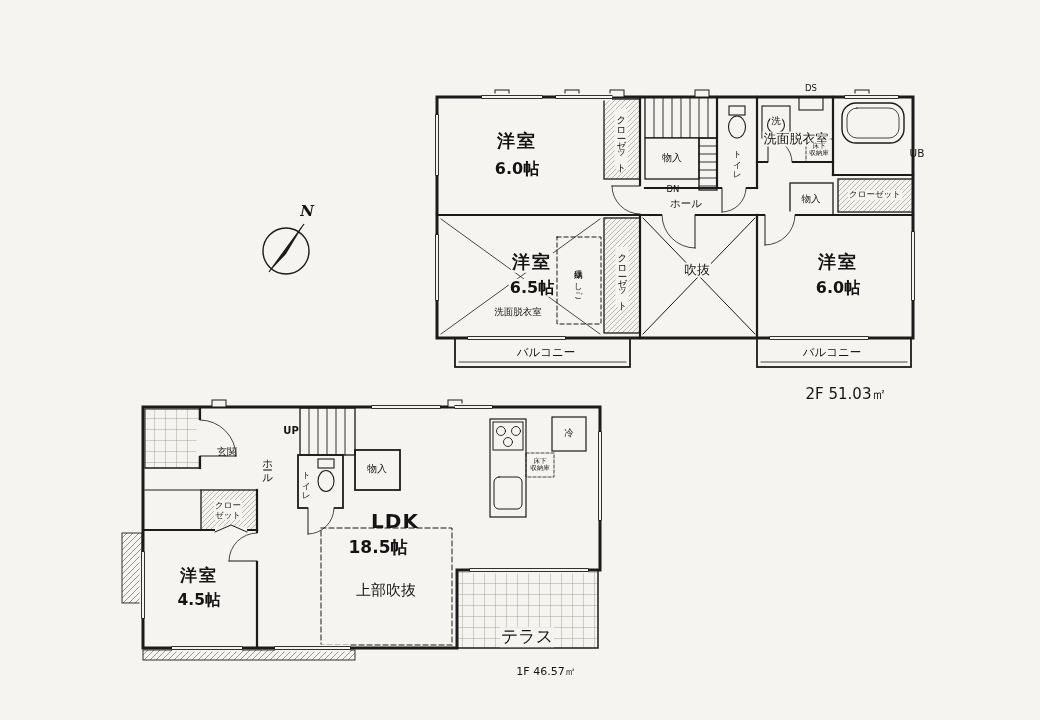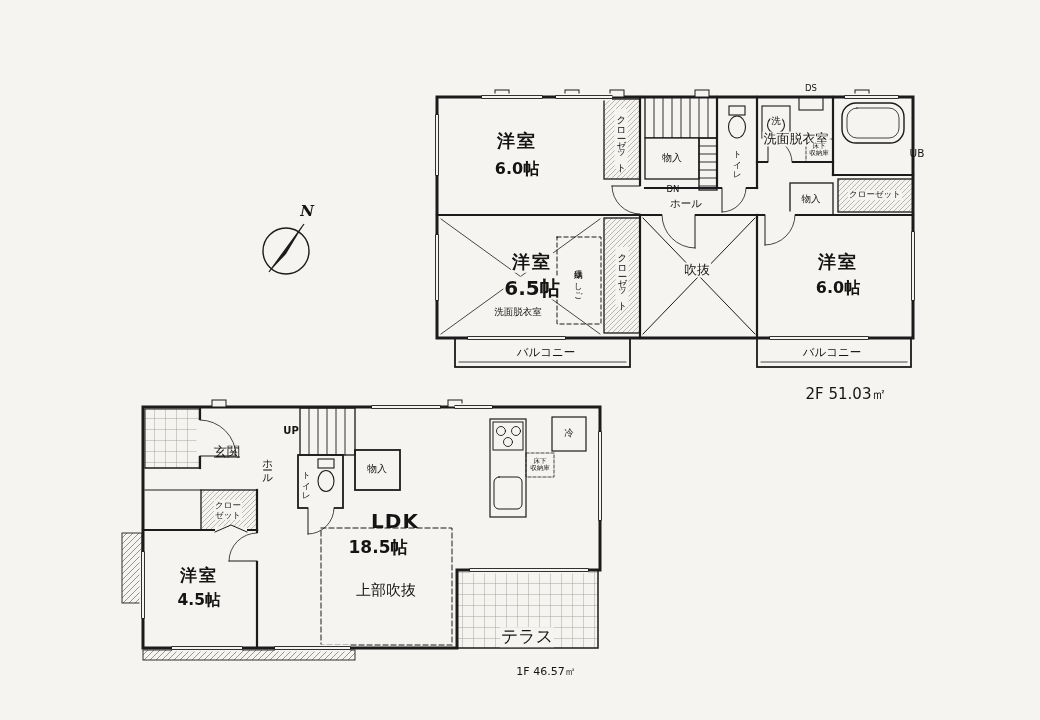--- a/index.html
+++ b/index.html
@@ -220,32 +220,32 @@
 <div class="lbl bg" style="left:796px;top:139px;font-size:13px;">洗面脱衣室</div>
 <div class="lbl" style="left:811px;top:89px;font-size:8.5px;">DS</div>
 <div class="lbl bg" style="left:819px;top:150px;font-size:6.5px;line-height:1.1;">床下
 収納庫</div>
 <div class="lbl" style="left:869px;top:153px;font-size:10.5px;margin-left:48px;">UB</div>
 <div class="lbl bg" style="left:811px;top:199px;font-size:9.5px;">物入</div>
 <div class="lbl bg" style="left:875px;top:195px;font-size:8.5px;">クローゼット</div>
 <div class="lbl" style="left:673px;top:190px;font-size:8.5px;">DN</div>
 <div class="lbl" style="left:686px;top:203px;font-size:10.5px;">ホール</div>
 <div class="lbl b bg" style="left:532px;top:262px;font-size:18px;letter-spacing:2px;">洋室</div>
-<div class="lbl b bg" style="left:532px;top:288px;font-size:20px;">6.5帖</div>
+<div class="lbl b bg" style="left:532px;top:288px;font-size:16px;">6.5帖</div>
 <div class="lbl bg" style="left:518px;top:312px;font-size:9.5px;">洗面脱衣室</div>
 <div class="lbl v bg" style="left:578px;top:280px;font-size:8.5px;">収納はしご</div>
 <div class="lbl v bg" style="left:622px;top:277px;font-size:9.5px;">クローゼット</div>
 <div class="lbl bg" style="left:697px;top:270px;font-size:13px;">吹抜</div>
 <div class="lbl b" style="left:838px;top:262px;font-size:18px;letter-spacing:2px;">洋室</div>
 <div class="lbl b" style="left:838px;top:288px;font-size:16px;">6.0帖</div>
 <div class="lbl" style="left:546px;top:353px;font-size:11.5px;">バルコニー</div>
 <div class="lbl" style="left:832px;top:353px;font-size:11.5px;">バルコニー</div>
 <div class="lbl" style="left:846px;top:395px;font-size:15px;font-weight:500;">2F 51.03㎡</div>
 
-<div class="lbl" style="left:227px;top:452px;font-size:13px;text-decoration:underline;">玄関</div>
+<div class="lbl" style="left:227px;top:452px;font-size:10px;">玄関</div>
 <div class="lbl b" style="left:291px;top:431px;font-size:10px;">UP</div>
 <div class="lbl v" style="left:268px;top:465px;font-size:10.5px;">ホール</div>
 <div class="lbl v" style="left:306px;top:481px;font-size:8.5px;">トイレ</div>
 <div class="lbl" style="left:377px;top:469px;font-size:10px;">物入</div>
 <div class="lbl bg" style="left:228px;top:510px;font-size:8.5px;line-height:1.2;">クロー
 ゼット</div>
 <div class="lbl b" style="left:199px;top:576px;font-size:17px;letter-spacing:2px;">洋室</div>
 <div class="lbl b" style="left:199px;top:601px;font-size:15.5px;">4.5帖</div>
 <div class="lbl b" style="left:395px;top:521px;font-size:20px;letter-spacing:1px;">LDK</div>
 <div class="lbl b bg" style="left:378px;top:548px;font-size:17px;">18.5帖</div>

